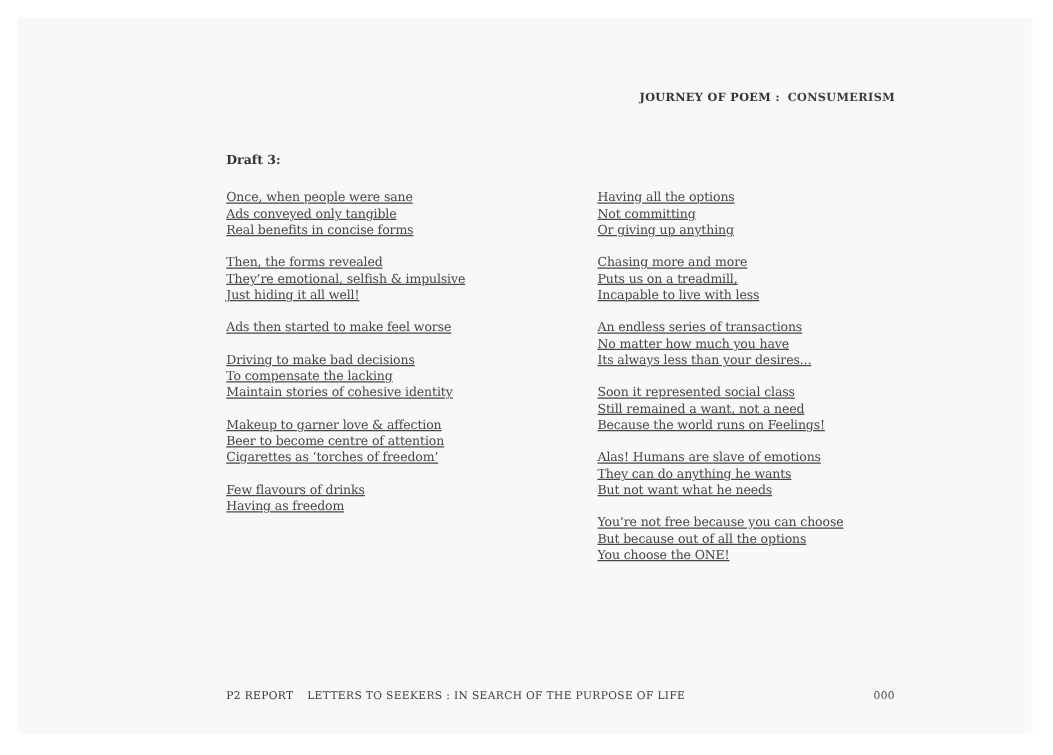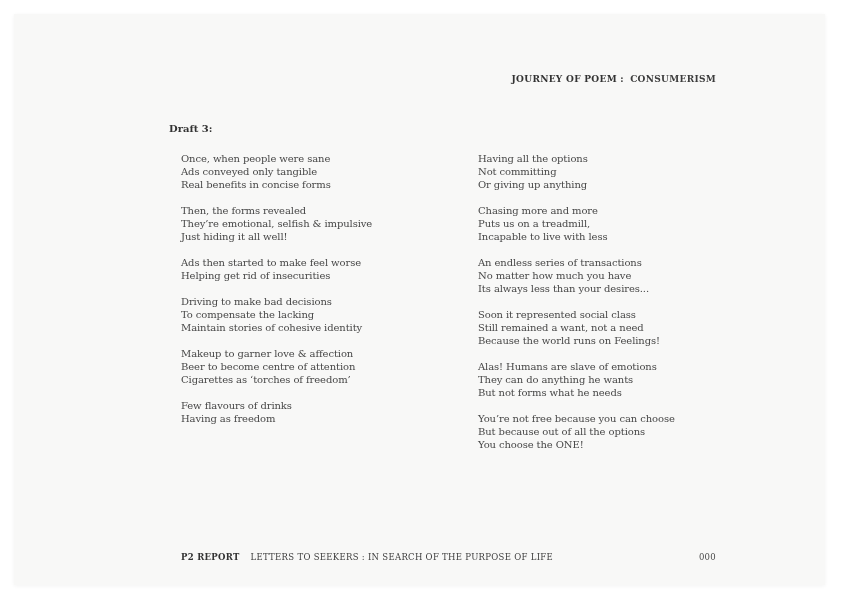--- a/index.html
+++ b/index.html
@@ -28,51 +28,51 @@
     top: 60px; right: 109px;
     font-size: 9px;
     letter-spacing: 0.3px;
     color: var(--heading-text);
     white-space: nowrap;
   }
   .doc-header .hdr-bold { font-weight: bold; }
   .doc-header .hdr-regular { font-weight: bold; margin-left: 3px; color: #3d3d3d; }
   .draft-label {
     position: absolute;
-    top: 109px; left: 155px;
+    top: 109px; left: 167px;
     font-size: 10px;
     font-weight: bold;
     color: var(--heading-text);
   }
   .poem-col {
     position: absolute;
     top: 138px;
     color: var(--body-text);
   }
   .poem-col.left { left: 167px; }
   .poem-col.right { left: 464px; }
-  .stanza { margin-bottom: 13px; }
+  .stanza { margin-bottom: 13px; text-decoration: underline; }
   .poem-line {
     font-size: 10px;
     line-height: 13px;
     white-space: nowrap;
     letter-spacing: -0.1px;
   }
   .doc-footer {
     position: absolute;
     left: 167px; right: 109px;
     top: 509px;
     display: flex;
     align-items: baseline;
     font-size: 8.5px;
     letter-spacing: 0.3px;
     color: var(--heading-text);
     white-space: nowrap;
   }
-  .report-label { font-weight: bold; margin-right: 11px; }
+  .report-label { font-weight: normal; margin-right: 11px; }
   .footer-title { font-weight: normal; color: #3d3d3d; }
   .footer-spacer { flex: 1; }
   .page-number { color: #4a4a4a; margin-top: 29px; }
 </style>
 </head>
 <body>
 
 <div class="canvas">
   <div class="page">
 
@@ -89,21 +89,20 @@
         <div class="poem-line">Ads conveyed only tangible</div>
         <div class="poem-line">Real benefits in concise forms</div>
       </div>
       <div class="stanza">
         <div class="poem-line">Then, the forms revealed</div>
         <div class="poem-line">They’re emotional, selfish &amp; impulsive</div>
         <div class="poem-line">Just hiding it all well!</div>
       </div>
       <div class="stanza">
         <div class="poem-line">Ads then started to make feel worse</div>
-        <div class="poem-line">Helping get rid of insecurities</div>
       </div>
       <div class="stanza">
         <div class="poem-line">Driving to make bad decisions</div>
         <div class="poem-line">To compensate the lacking</div>
         <div class="poem-line">Maintain stories of cohesive identity</div>
       </div>
       <div class="stanza">
         <div class="poem-line">Makeup to garner love &amp; affection</div>
         <div class="poem-line">Beer to become centre of attention</div>
         <div class="poem-line">Cigarettes as ‘torches of freedom’</div>
@@ -131,21 +130,21 @@
         <div class="poem-line">Its always less than your desires...</div>
       </div>
       <div class="stanza">
         <div class="poem-line">Soon it represented social class</div>
         <div class="poem-line">Still remained a want, not a need</div>
         <div class="poem-line">Because the world runs on Feelings!</div>
       </div>
       <div class="stanza">
         <div class="poem-line">Alas! Humans are slave of emotions</div>
         <div class="poem-line">They can do anything he wants</div>
-        <div class="poem-line">But not forms what he needs</div>
+        <div class="poem-line">But not want what he needs</div>
       </div>
       <div class="stanza">
         <div class="poem-line">You’re not free because you can choose</div>
         <div class="poem-line">But because out of all the options</div>
         <div class="poem-line">You choose the ONE!</div>
       </div>
     </div>
 
     <div class="doc-footer">
       <span class="report-label">P2 REPORT</span>

